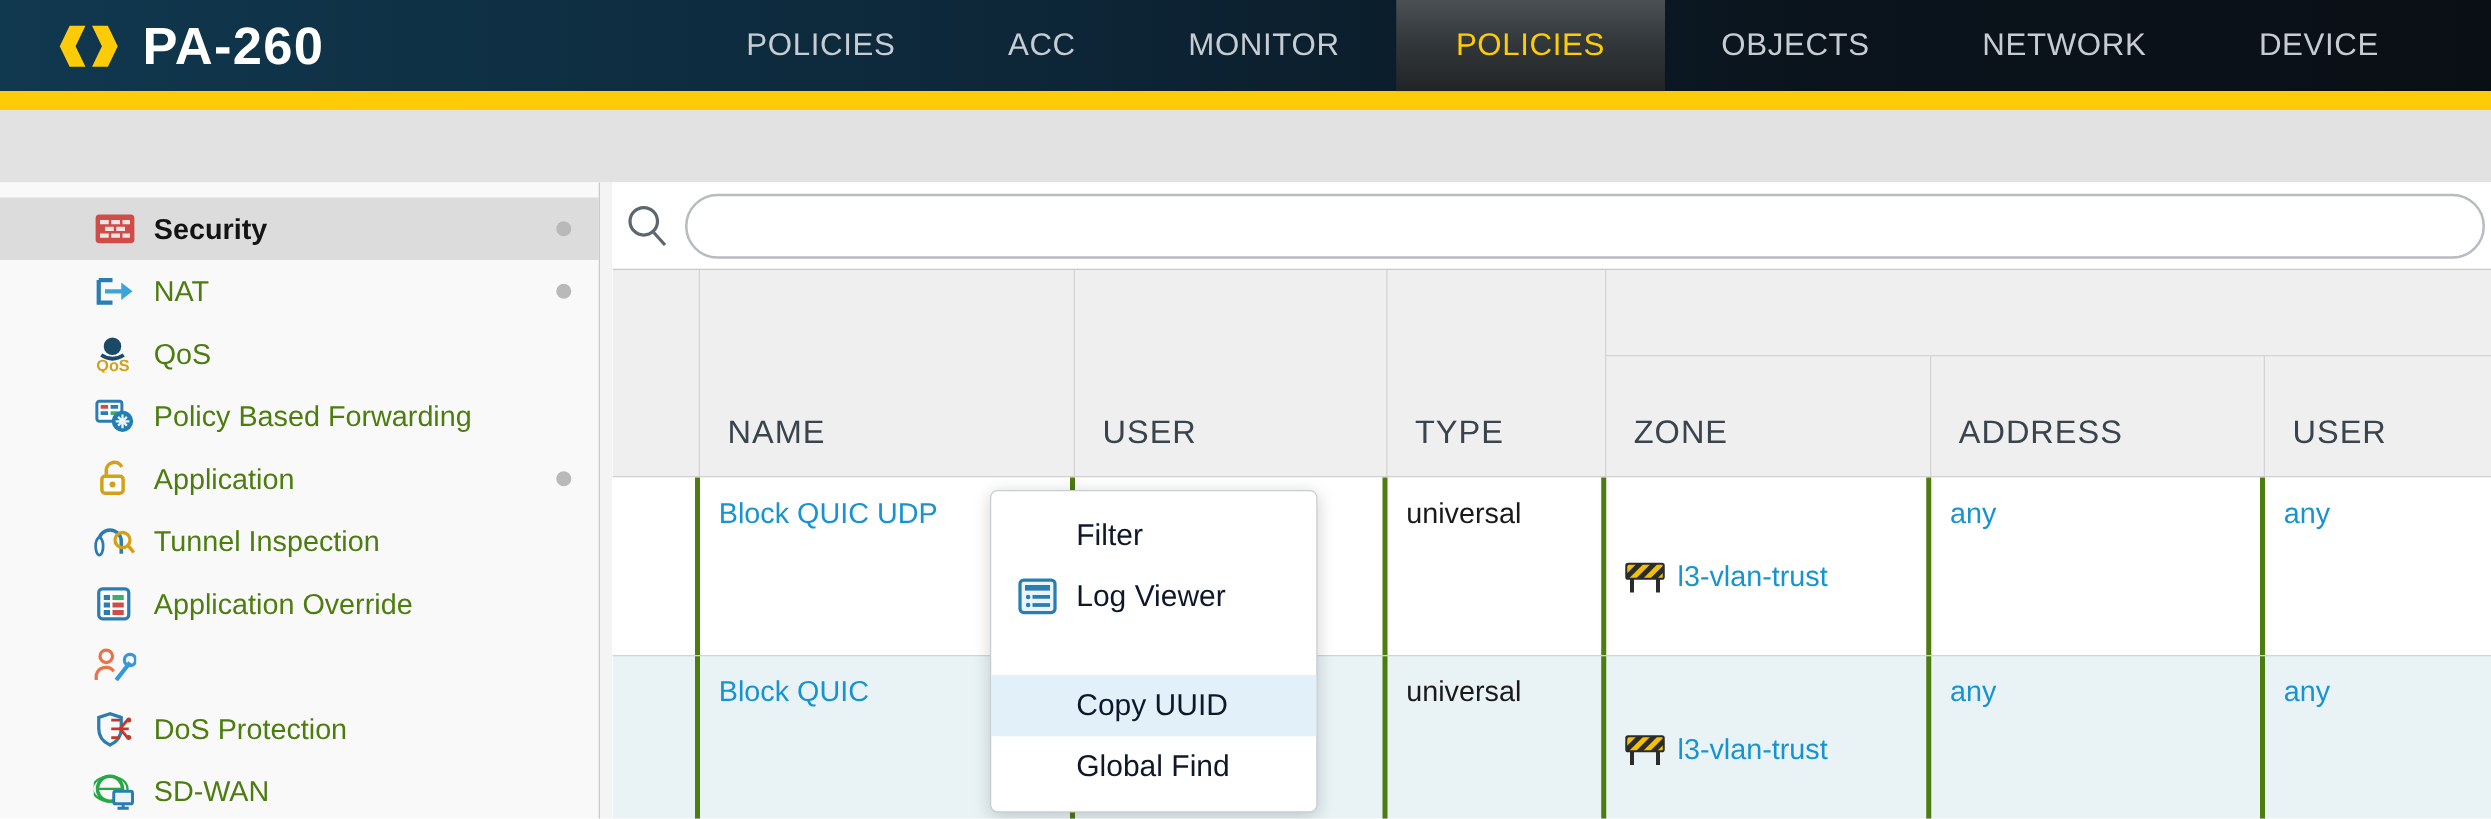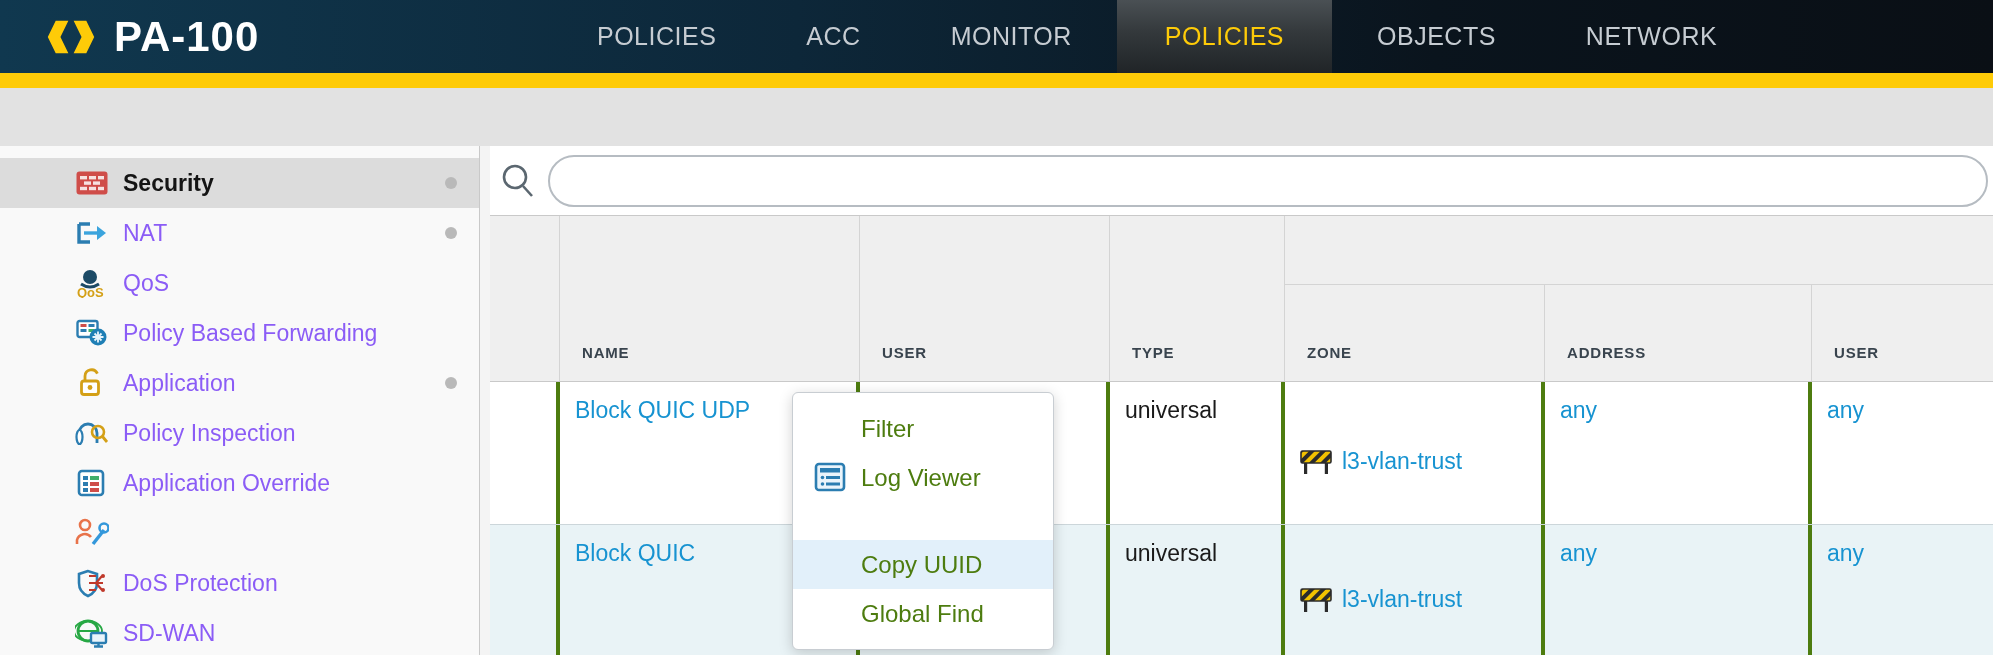--- a/index.html
+++ b/index.html
@@ -23,41 +23,41 @@
   .grayband { position:absolute; left:0; top:88px; width:100%; height:58px; background:#e2e2e2; }
 
   
   .content { position:absolute; left:0; top:146px; width:1993px; height:509px; display:flex; }
 
   
   .sidebar { width:480px; height:100%; background:#f9f9f9; border-right:1px solid #c9c9c9;
     padding-top:12px; overflow:hidden; flex:0 0 auto; }
   .gutter { width:10px; height:100%; background:#f4f4f4; flex:0 0 auto; }
   .side-item { height:50px; display:flex; align-items:center; padding-left:75px; padding-right:14px;
-    color:#8b5cf6; font-size:23px; cursor:pointer; }
+    color:#4d7c0f; font-size:23px; cursor:pointer; }
   .side-item.selected { background:#dcdcdc; color:#141414; font-weight:700; }
   .side-icon { width:34px; height:30px; margin-right:14px; flex:0 0 auto; display:flex;
     align-items:center; justify-content:center; }
   .side-label { flex:1 1 auto; white-space:nowrap; }
   .side-dot { width:12px; height:12px; border-radius:50%; background:#b9b9b9; margin-right:8px; flex:0 0 auto; }
 
   
   .main { position:relative; flex:1 1 auto; height:100%; background:#fff; overflow:hidden; }
   .search-row { height:69px; display:flex; align-items:center; padding-left:8px; }
   .search-icon { width:40px; height:40px; flex:0 0 auto; }
   .search-input { margin-left:10px; width:1440px; height:52px; border:2px solid #b6bcc2;
     border-radius:27px; background:#fff; font-size:22px; padding:0 24px; color:#333; outline:none; }
 
   
   .tbl { width:2305px; }
   .thead { display:grid; width:2305px;
     grid-template-columns:70px 300px 250px 175px 260px 267px 983px;
     grid-template-rows:69px 96px; background:#efefef;
     border-top:1px solid #c9c9c9; border-bottom:1px solid #c9c9c9; }
-  .th { color:#39444e; font-size:15px; font-weight:700; letter-spacing:0.8px;
+  .th { color:#39444e; font-size:26px; font-weight:400; letter-spacing:0.8px;
     display:flex; align-items:flex-end; padding:0 0 20px 22px; }
   .th-span2 { grid-row:1 / 3; border-right:1px solid #d4d4d4; }
   .th-handle { grid-column:1; }
   .th-name { grid-column:2; }
   .th-tags { grid-column:3; }
   .th-type { grid-column:4; }
   .th-group { grid-column:5 / 8; grid-row:1; border-bottom:1px solid #d4d4d4;
     display:flex; align-items:center; justify-content:center;
     color:#4a5560; font-size:24px; font-weight:400; }
   .th-sub { grid-row:2; }
@@ -74,44 +74,45 @@
   .td:last-child { border-right:none; }
   .td .link { color:#1793d1; cursor:pointer; text-decoration:none; }
   .td.zone { display:flex; align-items:center; gap:10px; padding-top:16px; }
   .zone-ico { width:32px; height:26px; flex:0 0 auto; margin-top:2px; }
 
   
   .ctxmenu { position:absolute; left:302px; top:246px; width:262px;
     background:#fff; border:1px solid #c8cdd2; border-radius:6px;
     box-shadow:0 3px 14px rgba(0,0,0,0.18); padding:11px 0; z-index:10; }
   .ctx-item { height:49px; display:flex; align-items:center; padding-left:68px;
-    font-size:24px; color:#4d7c0f; cursor:pointer; position:relative;text-align:right; }
+    font-size:24px; color:#0f172a; cursor:pointer; position:relative;text-align:right; }
   .ctx-item.hl { background:#e2f0fa;margin-top:38px; }
   .ctx-icon { position:absolute; left:21px; top:9px; width:32px; height:30px; }
 </style>
 </head>
 <body>
 
 <div class="app">
 
   <header class="topnav">
     <div class="logo">
       <svg width="58" height="62" viewBox="0 0 110 66">
         <polygon points="26,2 50,2 35,33 50,64 26,64 11,33" fill="#fecb08"></polygon>
         <polygon points="60,2 84,2 99,33 84,64 60,64 75,33" fill="#fecb08"></polygon>
       </svg>
-      <span class="logo-text">PA-100</span>
+      <span class="logo-text">PA-260</span>
     </div>
     <nav class="navmenu">
       <div class="navitem">POLICIES</div>
       <div class="navitem">ACC</div>
       <div class="navitem">MONITOR</div>
       <div class="navitem active">POLICIES</div>
       <div class="navitem">OBJECTS</div>
       <div class="navitem">NETWORK</div>
+      <div class="navitem">DEVICE</div>
     </nav>
   </header>
   <div class="goldbar"></div>
   <div class="grayband"></div>
 
   <div class="content">
 
     <aside class="sidebar">
 
       <div class="side-item selected">
@@ -186,21 +187,21 @@
 
       <div class="side-item">
         <span class="side-icon">
           <svg width="34" height="28" viewBox="0 0 34 28">
             <path d="M4 24 v-10 a9 9 0 0 1 18 0 v10" stroke="#2b7db1" stroke-width="2.8" fill="none"></path>
             <ellipse cx="4.5" cy="18" rx="3" ry="7" fill="#fff" stroke="#2b7db1" stroke-width="2.2"></ellipse>
             <circle cx="23" cy="13" r="6" fill="none" stroke="#d4a017" stroke-width="2.6"></circle>
             <path d="M27.5 17.5 L32 23" stroke="#d4a017" stroke-width="2.8"></path>
           </svg>
         </span>
-        <span class="side-label">Policy Inspection</span>
+        <span class="side-label">Tunnel Inspection</span>
       </div>
 
       <div class="side-item">
         <span class="side-icon">
           <svg width="30" height="28" viewBox="0 0 30 28">
             <rect x="2" y="2" width="24" height="24" rx="3" fill="#fff" stroke="#2b7db1" stroke-width="2.6"></rect>
             <rect x="6" y="7" width="5" height="4" fill="#2b7db1"></rect>
               <rect x="13" y="7" width="9" height="4" fill="#3fae6a"></rect>
             <rect x="6" y="13" width="5" height="4" fill="#2b7db1"></rect>
               <rect x="13" y="13" width="9" height="4" fill="#cf4d49"></rect>

